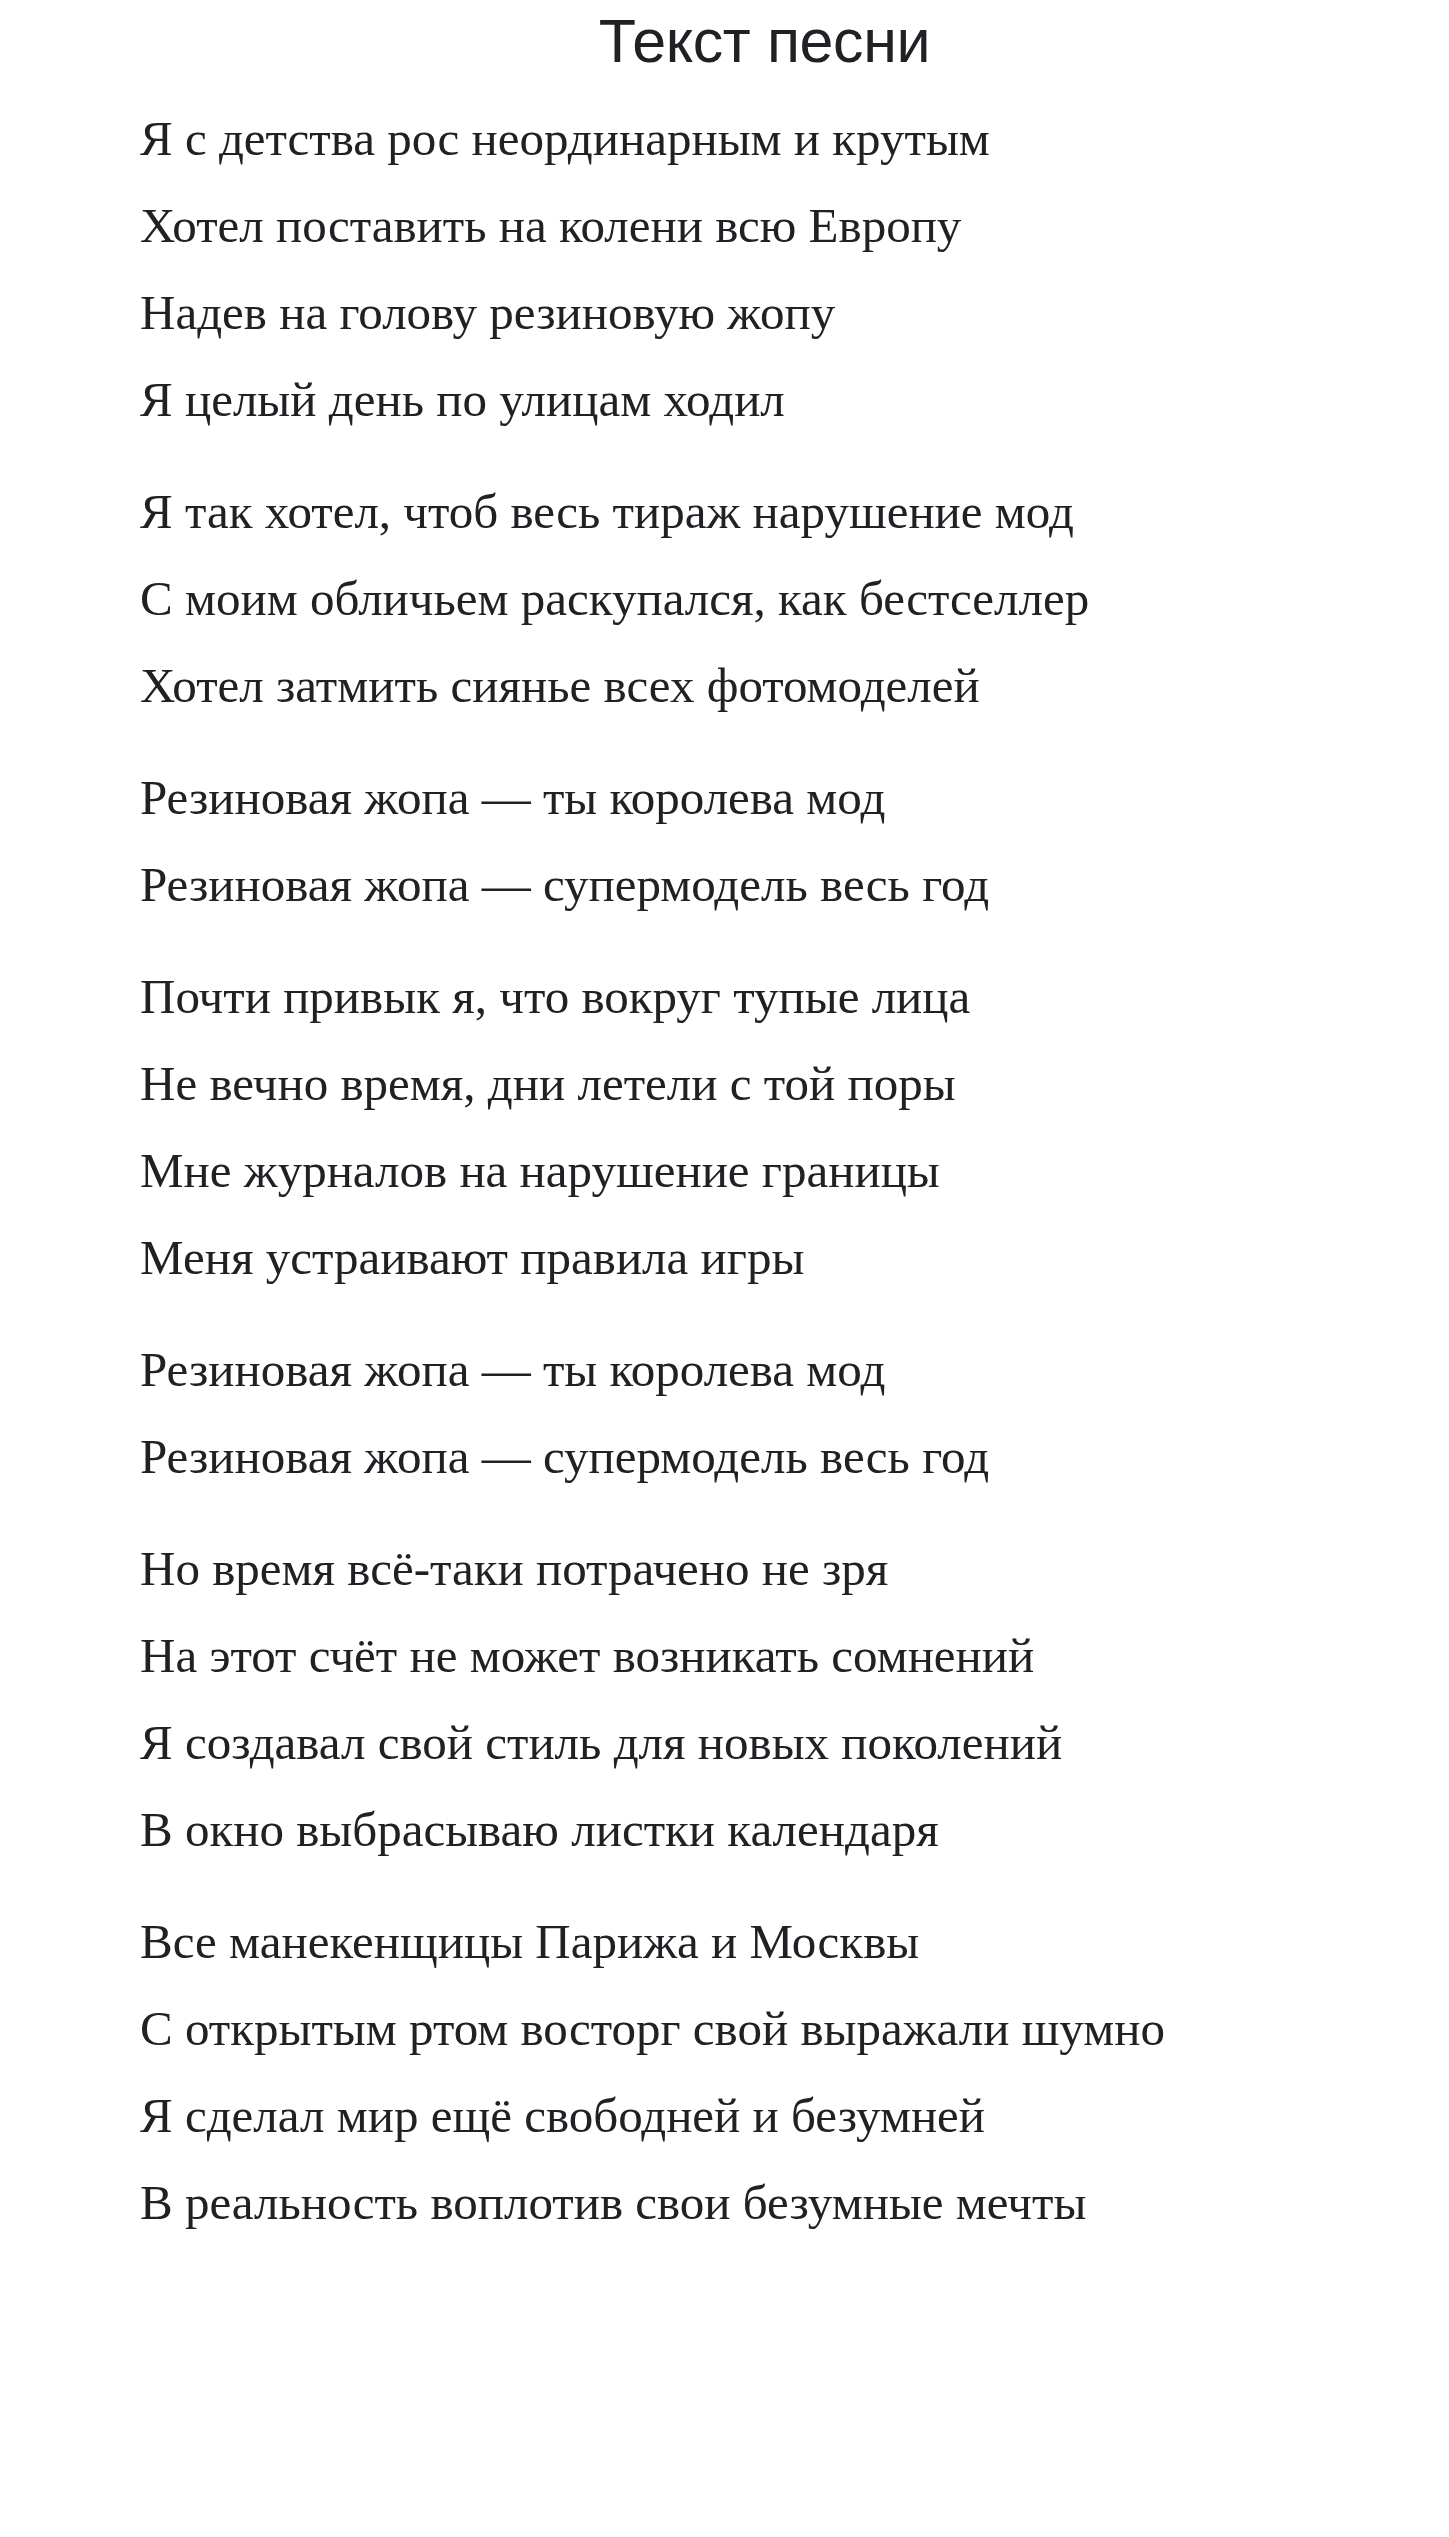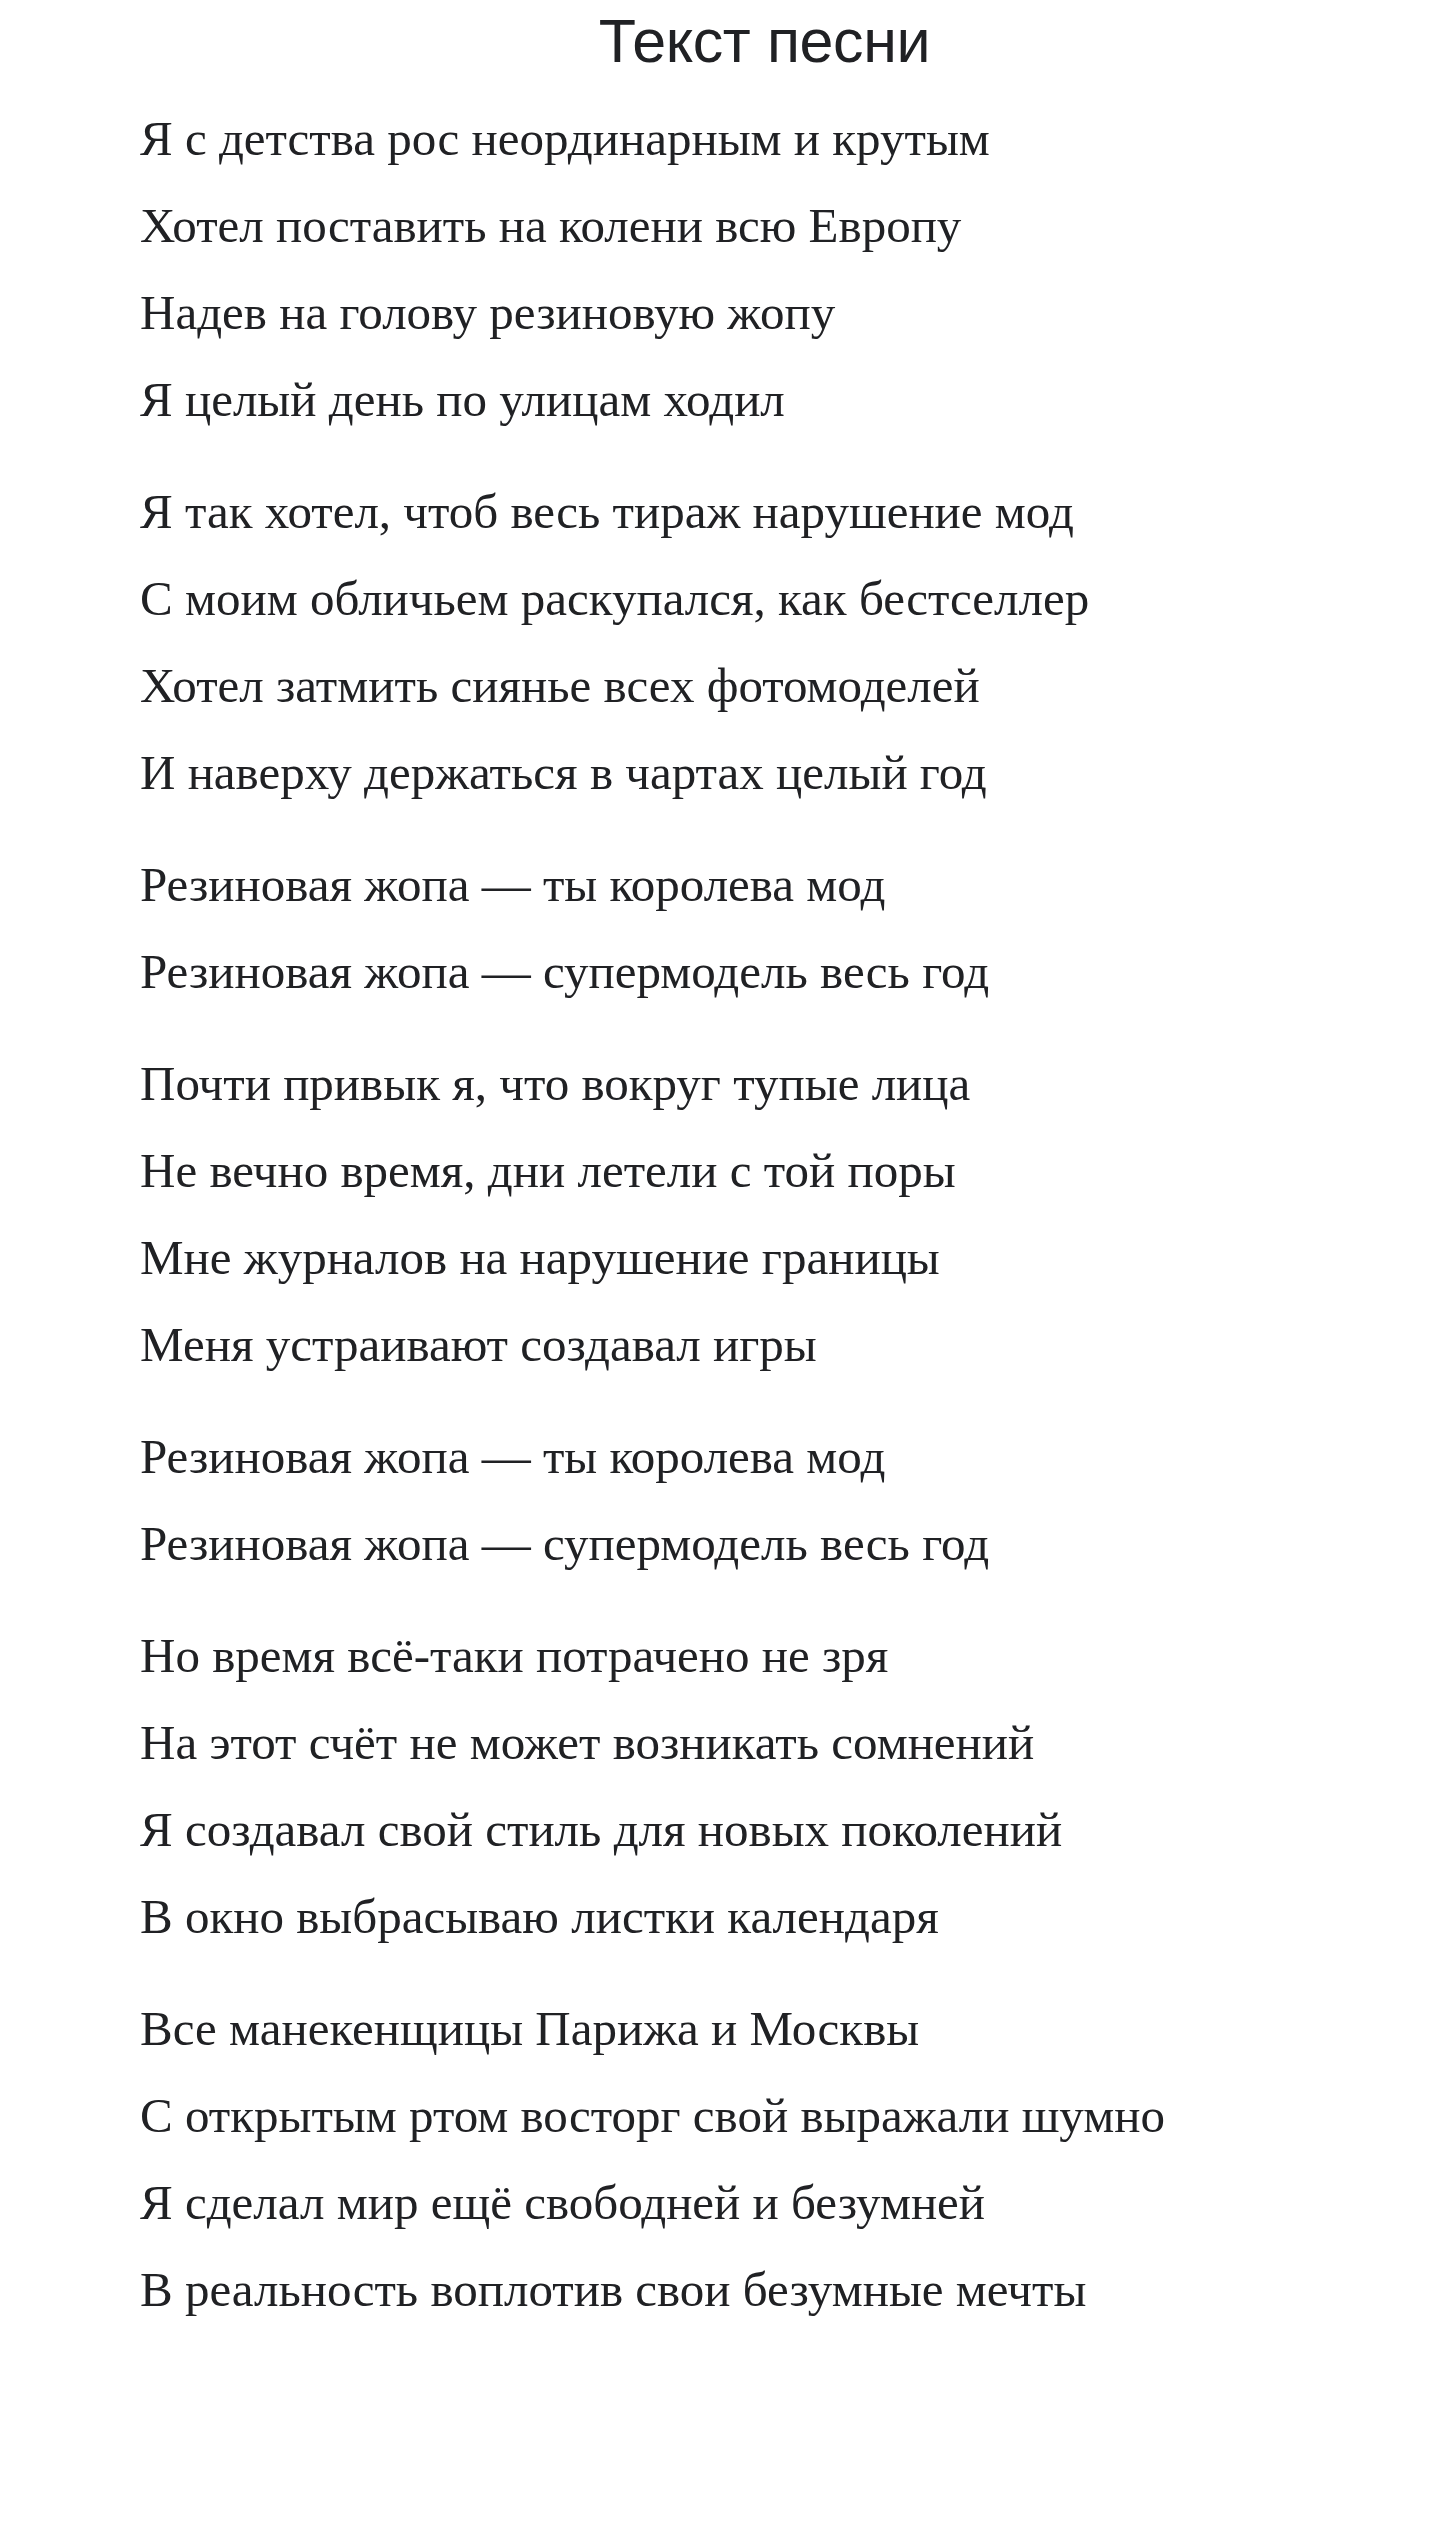--- a/index.html
+++ b/index.html
@@ -56,31 +56,30 @@
       <div class="stanza">
         <p class="line">Я с детства рос неординарным и крутым</p>
         <p class="line">Хотел поставить на колени всю Европу</p>
         <p class="line">Надев на голову резиновую жопу</p>
         <p class="line">Я целый день по улицам ходил</p>
       </div>
       <div class="stanza">
         <p class="line">Я так хотел, чтоб весь тираж нарушение мод</p>
         <p class="line">С моим обличьем раскупался, как бестселлер</p>
         <p class="line">Хотел затмить сиянье всех фотомоделей</p>
-        <p class="line">И наверху держаться в чартах целый год</p>
       </div>
       <div class="stanza">
         <p class="line">Резиновая жопа — ты королева мод</p>
         <p class="line">Резиновая жопа — супермодель весь год</p>
       </div>
       <div class="stanza">
         <p class="line">Почти привык я, что вокруг тупые лица</p>
         <p class="line">Не вечно время, дни летели с той поры</p>
         <p class="line">Мне журналов на нарушение границы</p>
-        <p class="line">Меня устраивают создавал игры</p>
+        <p class="line">Меня устраивают правила игры</p>
       </div>
       <div class="stanza">
         <p class="line">Резиновая жопа — ты королева мод</p>
         <p class="line">Резиновая жопа — супермодель весь год</p>
       </div>
       <div class="stanza">
         <p class="line">Но время всё-таки потрачено не зря</p>
         <p class="line">На этот счёт не может возникать сомнений</p>
         <p class="line">Я создавал свой стиль для новых поколений</p>
         <p class="line">В окно выбрасываю листки календаря</p>

